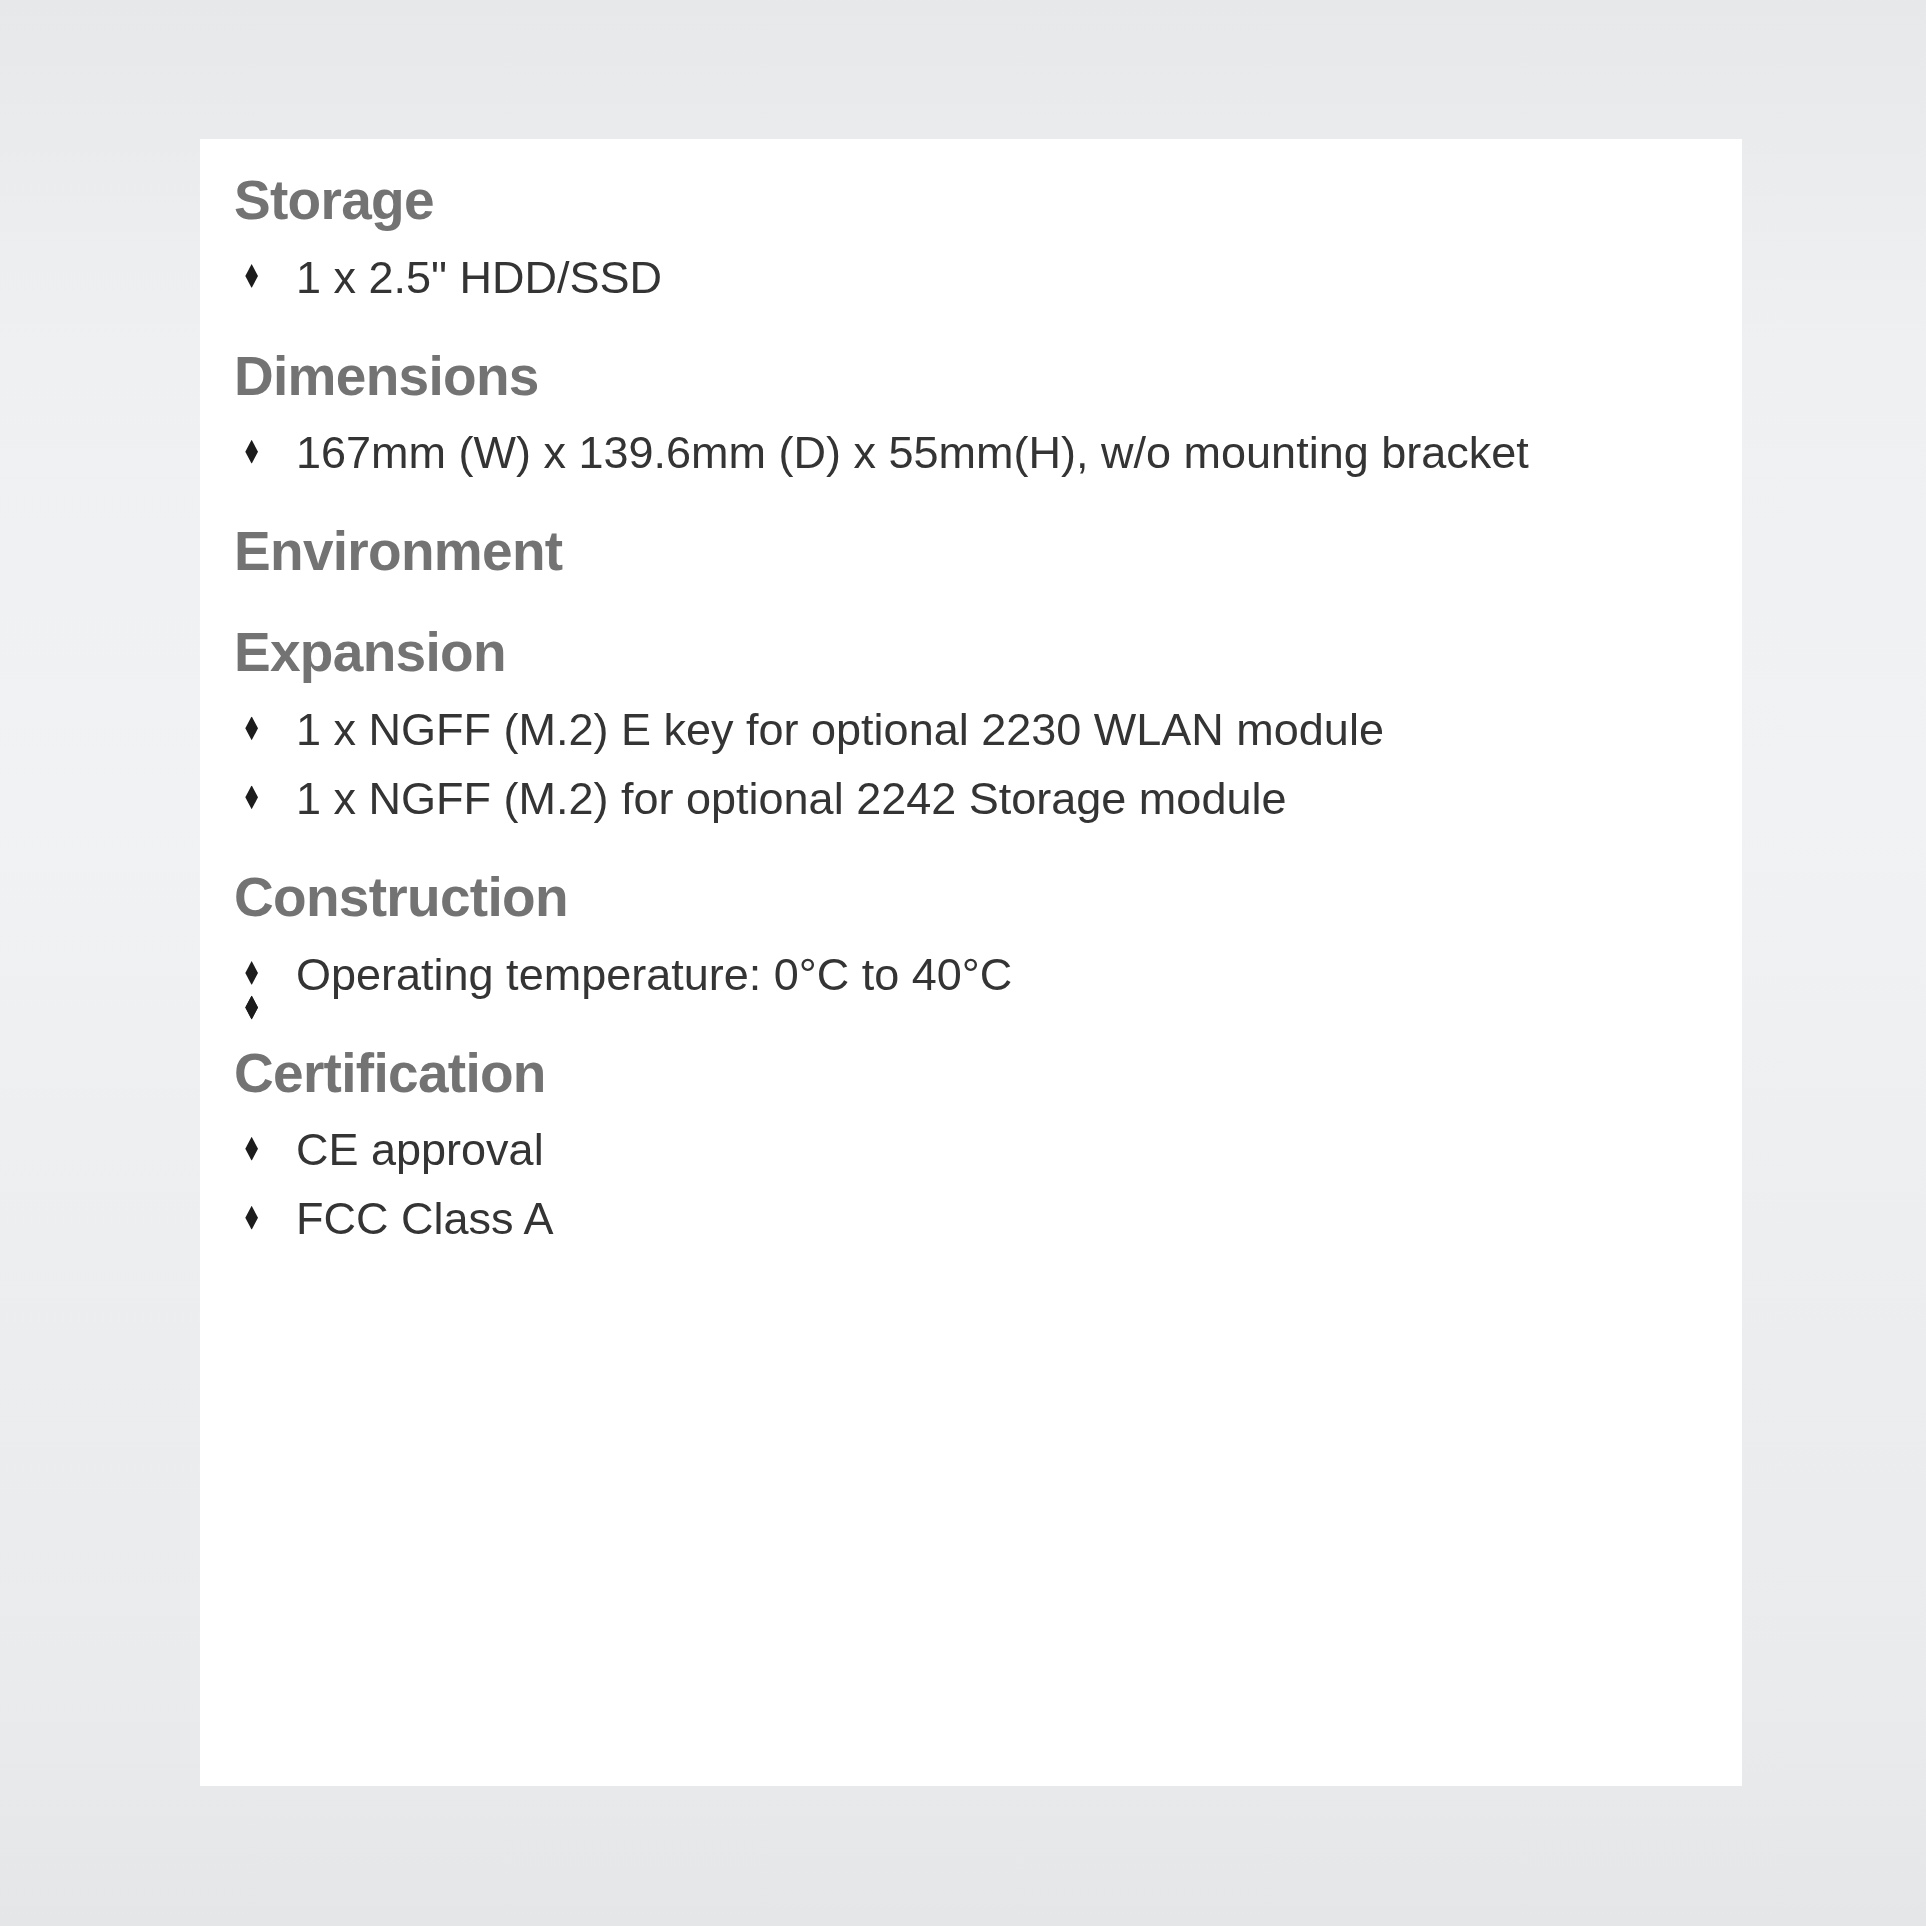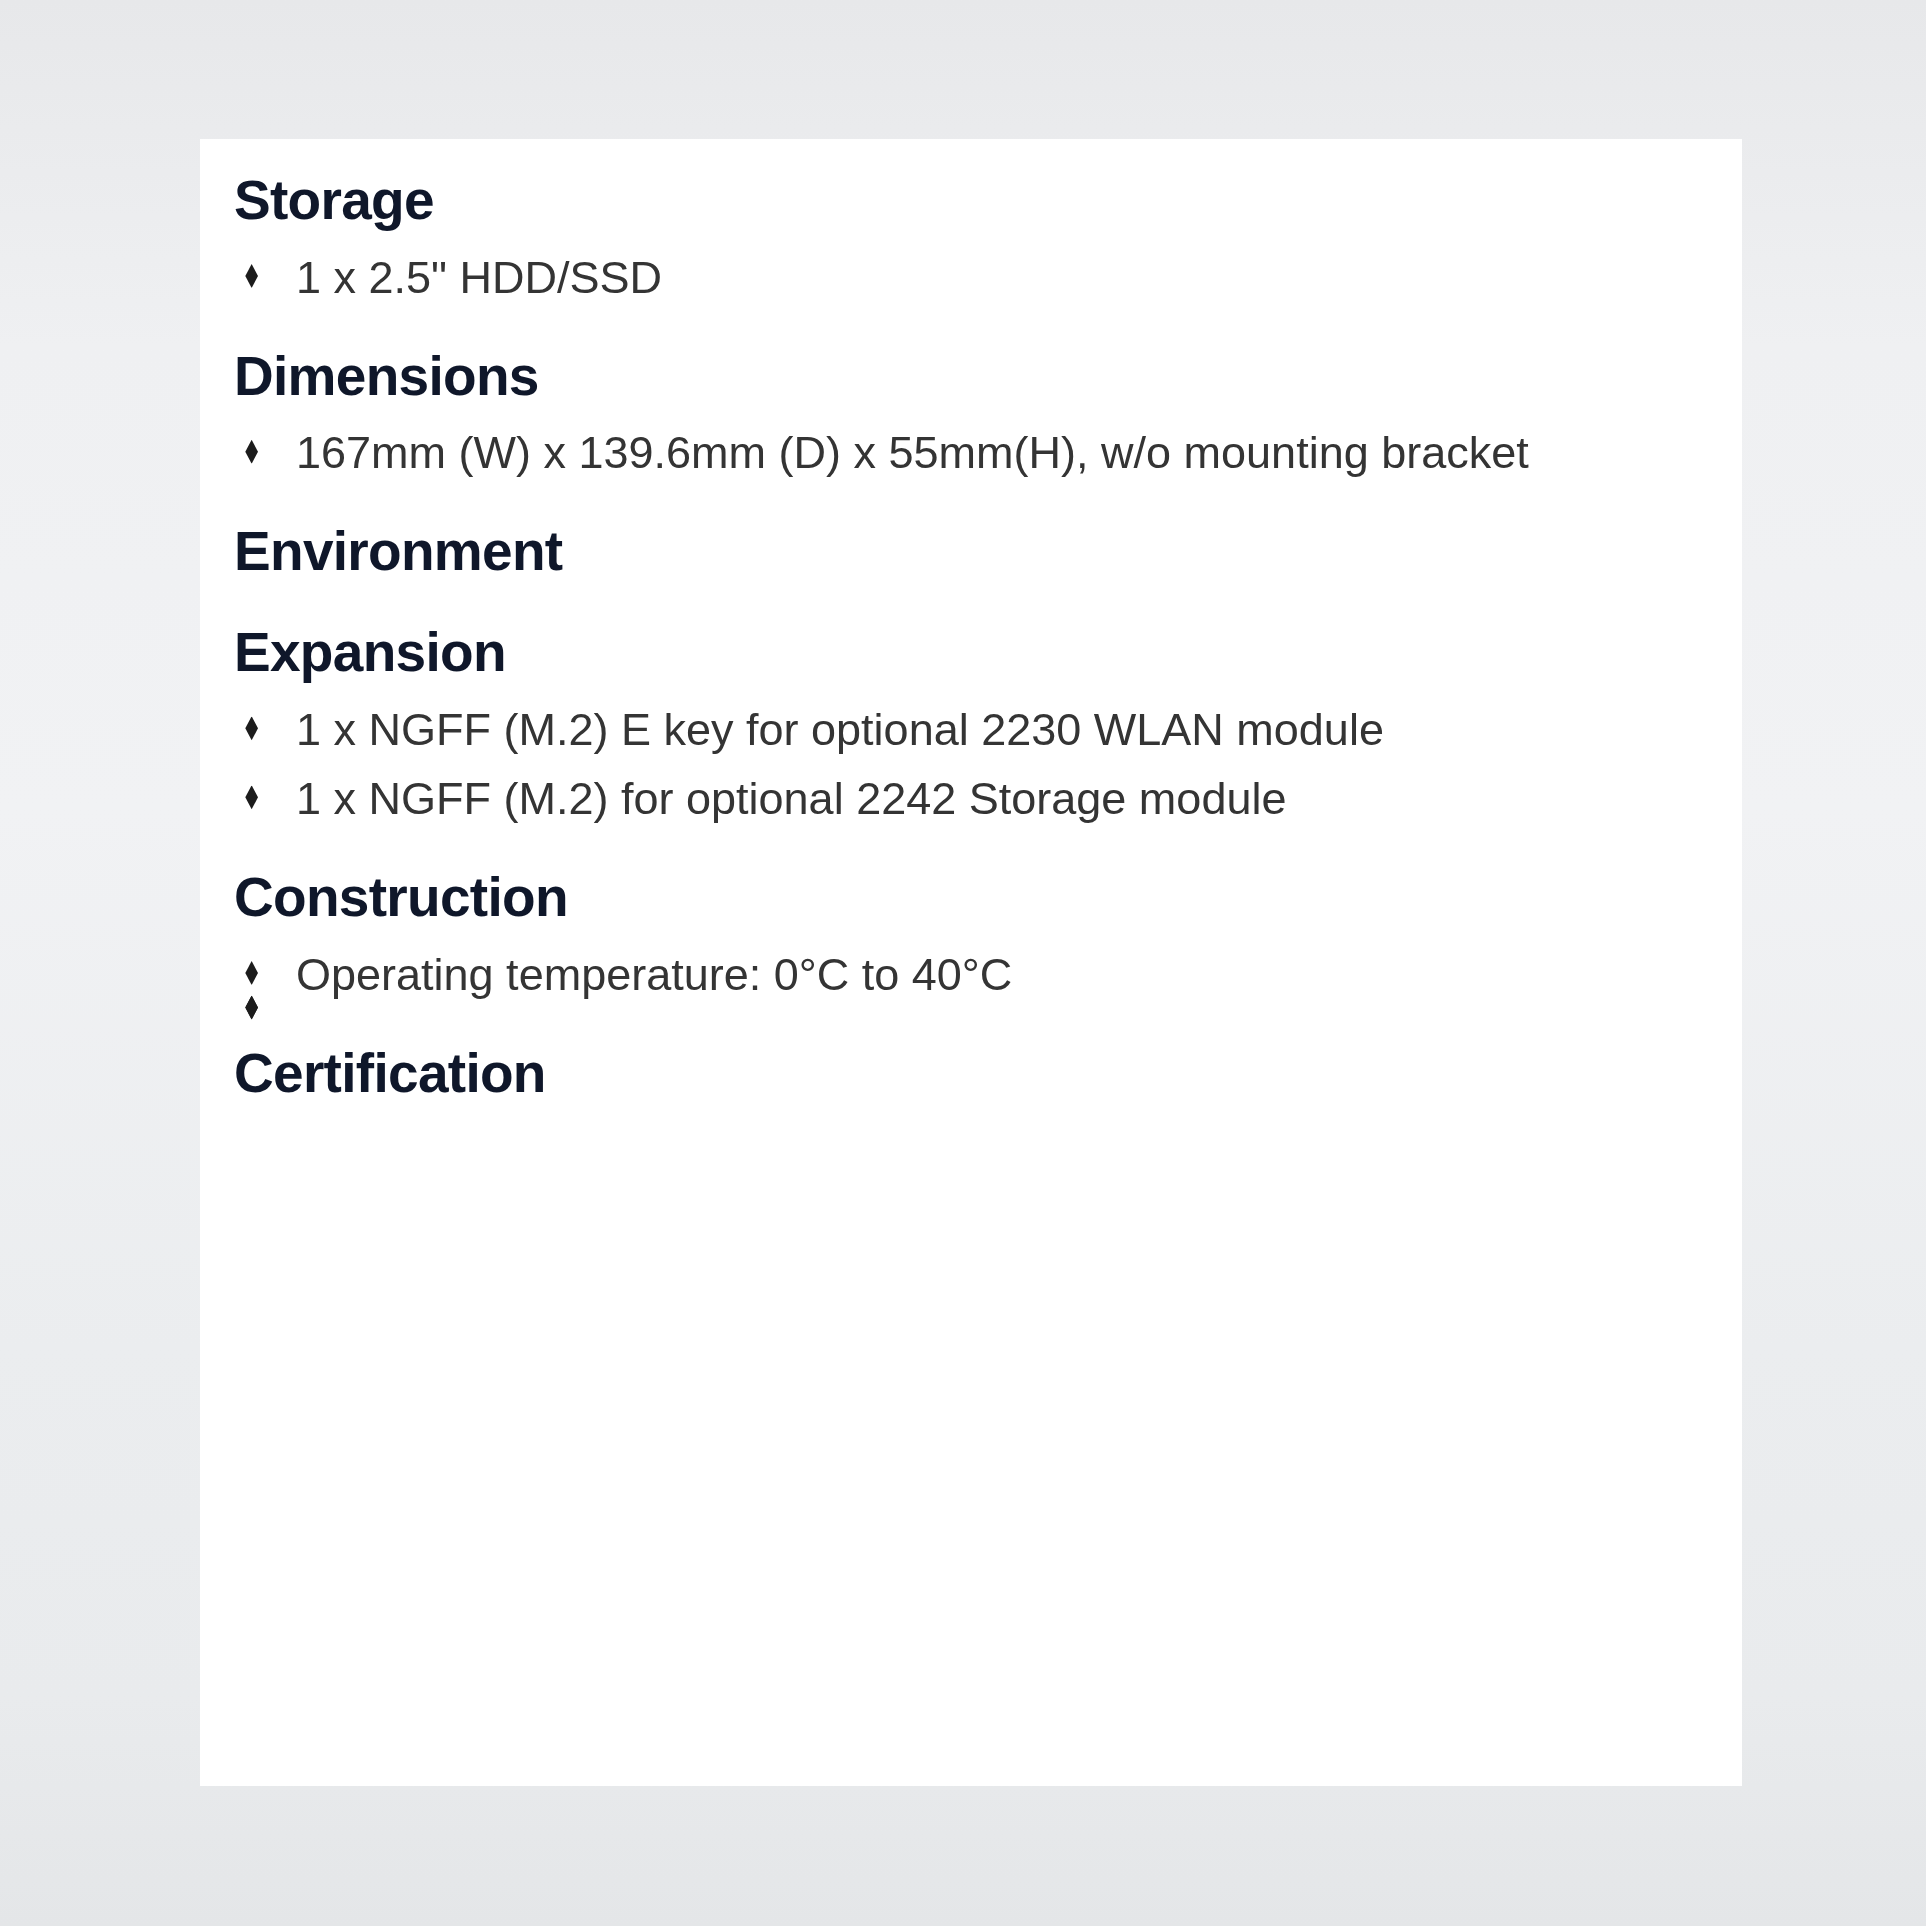--- a/index.html
+++ b/index.html
@@ -27,21 +27,21 @@
     background: #ffffff;
     box-sizing: border-box;
     padding: 24px 28px 0 34px;
   }
   section.spec-section { margin: 0; }
   .spec-section h2 {
     font-size: 55px;
     line-height: 74px;
     font-weight: bold;
     letter-spacing: -0.7px;
-    color: #0f172a;
+    color: #737373;
     margin: 27px 0 5.7px 0;
   }
   .spec-section:first-child h2 { margin-top: 0; }
   .spec-section ul {
     list-style: none;
     margin: 0;
     padding: 0;
   }
   .spec-section li {
     position: relative;
@@ -93,17 +93,21 @@
         <section class="spec-section">
           <h2>Construction</h2>
           <ul>
             <li><span class="diamond"></span><span>Operating temperature: 0°C to 40°C</span></li>
             <li><span class="diamond"></span></li>
             <li><span class="diamond"></span></li>
           </ul>
         </section>
         <section class="spec-section">
           <h2>Certification</h2>
+          <ul>
+            <li><span class="diamond"></span><span>CE approval</span></li>
+            <li><span class="diamond"></span><span>FCC Class A</span></li>
+          </ul>
         </section>
       </div>
   </div>
 </div>
 
 
 </body></html>

